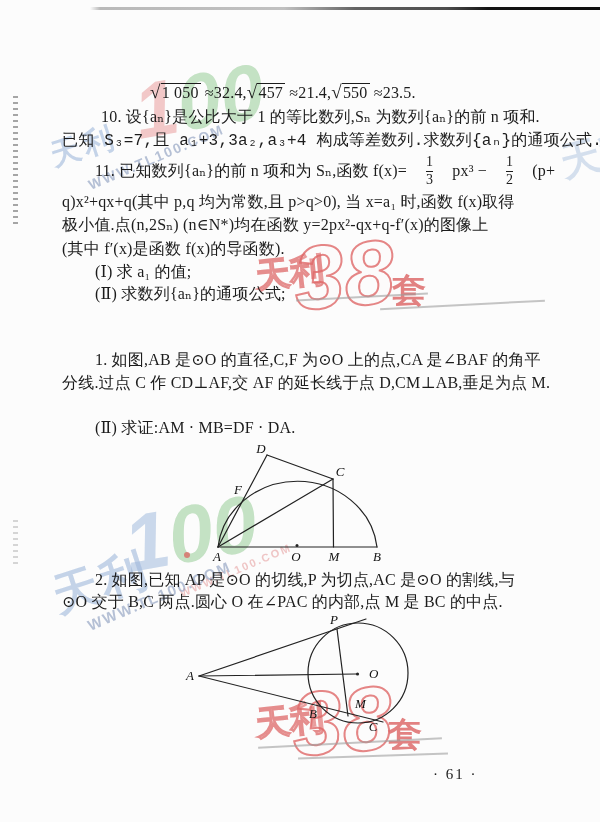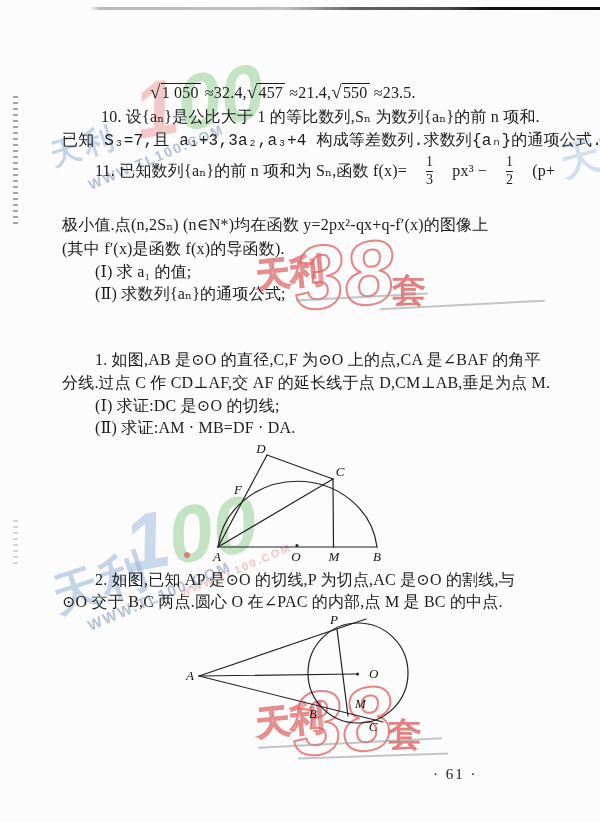--- a/index.html
+++ b/index.html
@@ -96,29 +96,29 @@
       <span class="den">3</span>
     </span>
     <span>px³ −</span>
     <span class="frac">
       <span class="num">1</span>
       <span class="den">2</span>
     </span>
     <span>(p+</span>
   </div>
 
+  <div class="tline" style="left:62px;top:192px;">q)x²+qx+q(其中 p,q 均为常数,且 p&gt;q&gt;0), 当 x=a₁ 时,函数 f(x)取得</div>
   <div class="tline" style="left:62px;top:215px;">极小值.点(n,2Sₙ) (n∈N*)均在函数 y=2px²-qx+q-f′(x)的图像上</div>
   <div class="tline" style="left:62px;top:239px;font-family:Liberation Serif, serif;">(其中 f′(x)是函数 f(x)的导函数).</div>
   <div class="tline" style="left:95px;top:262px;">(Ⅰ) 求 a₁ 的值;</div>
   <div class="tline" style="left:95px;top:284px;">(Ⅱ) 求数列{aₙ}的通项公式;</div>
 
 
   <div class="tline" style="left:95px;top:350px;">1. 如图,AB 是⊙O 的直径,C,F 为⊙O 上的点,CA 是∠BAF 的角平</div>
   <div class="tline" style="left:62px;top:373px;">分线.过点 C 作 CD⊥AF,交 AF 的延长线于点 D,CM⊥AB,垂足为点 M.</div>
-  <div class="tline" style="left:95px;top:396px;">(Ⅰ) 求证:DC 是⊙O 的切线;</div>
   <div class="tline" style="left:95px;top:418px;">(Ⅱ) 求证:AM · MB=DF · DA.</div>
 
   <svg class="fig" style="left:195px;top:440px;" width="205" height="130" viewBox="0 0 205 130">
     <path d="M 23 107 A 80 74 0 0 1 182 107"></path>
     <line x1="23" y1="107" x2="182" y2="107"></line>
     <line x1="23" y1="107" x2="72" y2="15"></line>
     <line x1="72" y1="15" x2="138" y2="39"></line>
     <line x1="23" y1="107" x2="138" y2="39"></line>
     <line x1="138" y1="39" x2="138.5" y2="107"></line>
     <circle class="dot" cx="102" cy="105.5" r="1.5"></circle>

